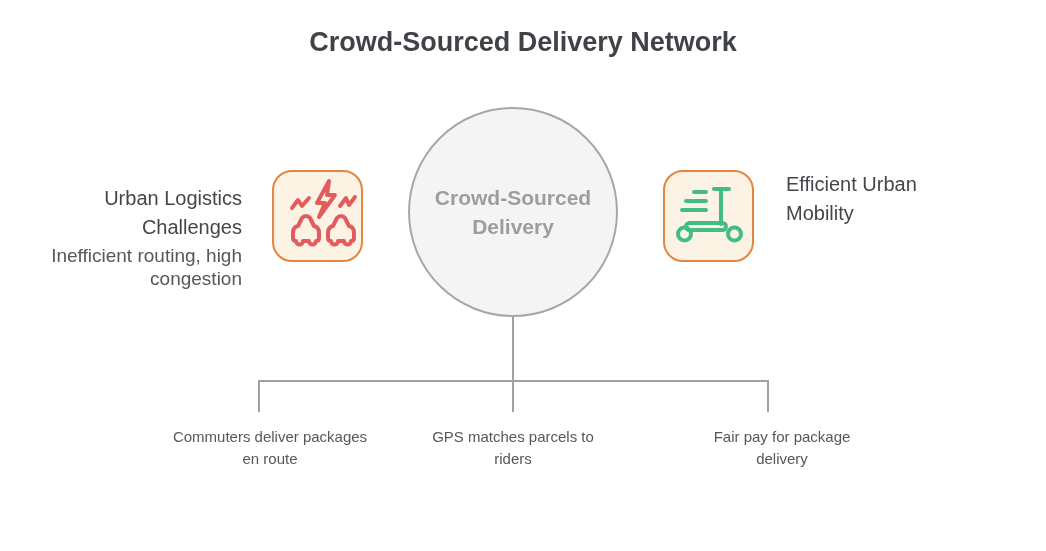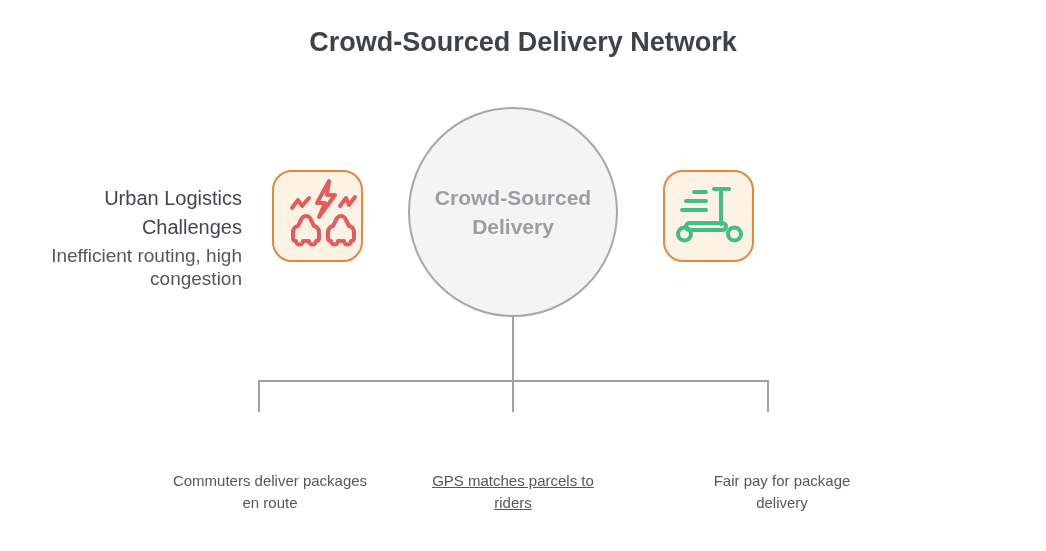--- a/index.html
+++ b/index.html
@@ -47,24 +47,24 @@
   
   .vline { position:absolute; width:2px;  background:#9fa1a3; }
   .hline { position:absolute; height:2px; background:#9fa1a3; }
   .stem       { left:512px; top:317px; height:95px; }
   .crossbar   { left:258px; top:380px; width:511px; }
   .tick-left  { left:258px; top:380px; height:32px; }
   .tick-right { left:767px; top:380px; height:32px; }
   
   .leaf {
     position:absolute; top:426px; text-align:center;
-    font-size:15px; line-height:22px; color:#54585c;margin-top:44px;
+    font-size:15px; line-height:22px; color:#54585c;
   }
   .leaf-0 { left:170px; width:200px; }
-  .leaf-1 { left:423px; width:180px;text-decoration:underline; }
+  .leaf-1 { left:423px; width:180px; }
   .leaf-2 { left:697px; width:170px; }
 </style>
 </head>
 <body>
 
 <div class="canvas">
 
   <div class="title">Crowd-Sourced Delivery Network</div>
 
   <div class="side-heading left-heading">Urban Logistics Challenges</div>
@@ -106,20 +106,21 @@
 
           <rect x="23" y="55" width="40" height="7" rx="3.5"></rect>
 
           <circle cx="21.5" cy="66" r="6.5"></circle>
           <circle cx="71.5" cy="66" r="6.5"></circle>
         </g>
       </svg>
     </span>
   </div>
 
+  <div class="side-heading right-heading">Efficient Urban Mobility</div>
 
   <div class="vline stem"></div>
   <div class="hline crossbar"></div>
   <div class="vline tick-left"></div>
   <div class="vline tick-right"></div>
 
   <div class="leaf leaf-0">Commuters deliver packages en route</div>
   <div class="leaf leaf-1">GPS matches parcels to riders</div>
   <div class="leaf leaf-2">Fair pay for package delivery</div>
 

